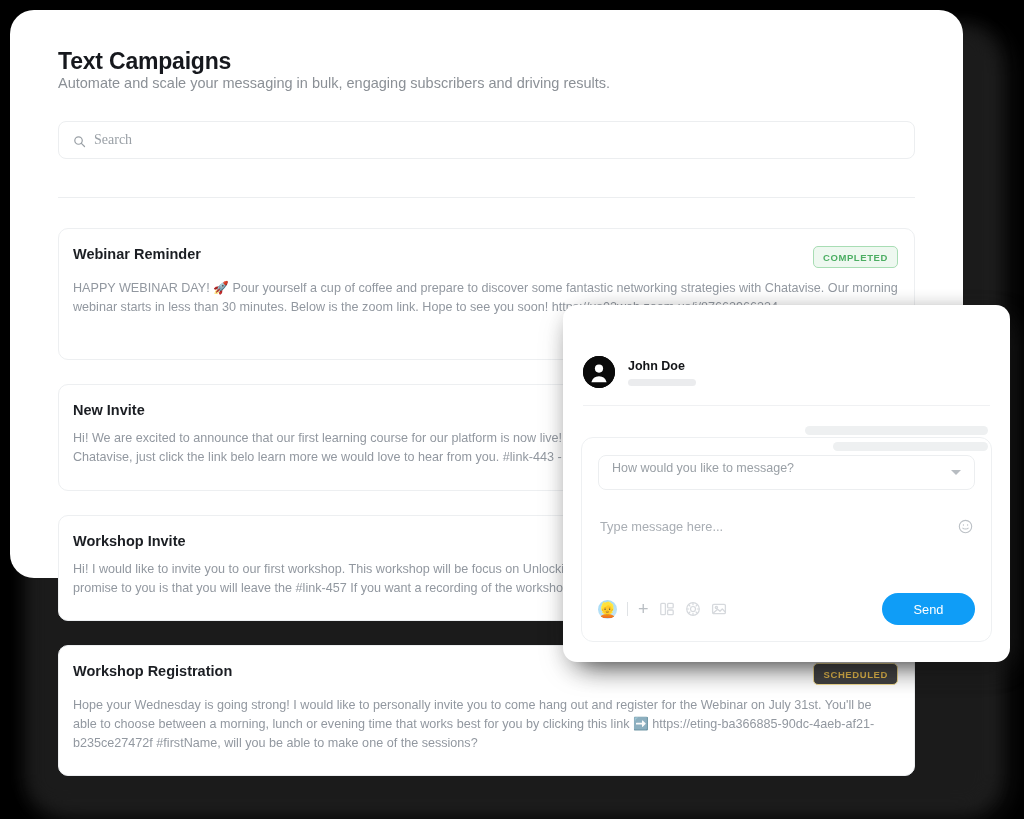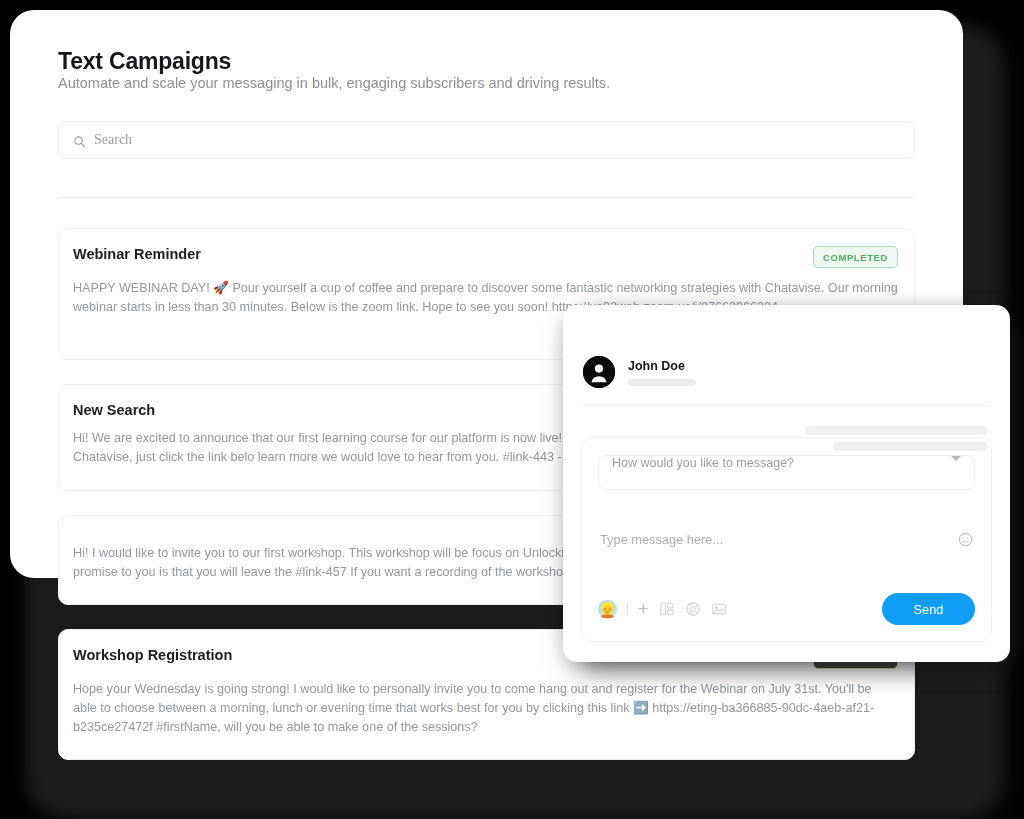--- a/index.html
+++ b/index.html
@@ -210,29 +210,29 @@
     border: 1px solid #eef0f2;
     border-radius: 12px;
     padding: 17px 16px 0 16px;
   }
 
   .select-field {
     height: 35px;
     border: 1px solid #eceef0;
     border-radius: 8px;
     display: flex;
-    align-items: flex-start;
+    align-items: flex-end;
     justify-content: space-between;
-    padding: 0 13px;
+    padding: 14px 13px;
   }
   .select-text { font-size: 12.5px; color: #9aa0a6; }
   .caret { width: 0; height: 0; border-left: 5px solid transparent; border-right: 5px solid transparent; border-top: 5.5px solid #b7bcc1; }
 
   .msg-row {
-    margin-top: 42px;
+    margin-top: 29px;
     display: flex;
     align-items: center;
     justify-content: space-between;
     padding: 0 2px 0 2px;
   }
   .msg-placeholder { font-size: 12.8px; color: #a9aeb4; }
   .emoji-btn { width: 15px; height: 15px; color: #bcc1c6; }
 
   .tool-row {
     position: absolute;
@@ -296,26 +296,29 @@
         <div class="card card-tall">
           <div class="card-head">
             <div class="card-title">Webinar Reminder</div>
             <div class="badge badge-completed">COMPLETED</div>
           </div>
           <div class="card-body">HAPPY WEBINAR DAY! 🚀 Pour yourself a cup of coffee and prepare to discover some fantastic networking strategies with Chatavise. Our morning webinar starts in less than 30 minutes. Below is the zoom link. Hope to see you soon! https://us02web.zoom.us/j/87662966334</div>
         </div>
 
         <div class="card">
           <div class="card-head">
-            <div class="card-title">New Search</div>
+            <div class="card-title">New Invite</div>
           </div>
           <div class="card-body">Hi! We are excited to announce that our first learning course for our platform is now live! T           you all. If you are interested in learning about how to use Chatavise, just click the link belo           learn more we would love to hear from you. #link-443 - The Chatavise Team</div>
         </div>
 
         <div class="card">
+          <div class="card-head">
+            <div class="card-title">Workshop Invite</div>
+          </div>
           <div class="card-body">Hi! I would like to invite you to our first workshop. This workshop will be focus on Unlocking           profit. So whether you have an account or not my promise to you is that you will leave the           #link-457 If you want a recording of the workshop reply RECORDING to this text.</div>
         </div>
 
         <div class="card">
           <div class="card-head">
             <div class="card-title">Workshop Registration</div>
             <div class="badge badge-scheduled">SCHEDULED</div>
           </div>
           <div class="card-body">Hope your Wednesday is going strong! I would like to personally invite you to come hang out and register for the Webinar on July 31st. You'll be able to choose between a morning, lunch or evening time that works best for you by clicking this link ➡️ https://eting-ba366885-90dc-4aeb-af21-b235ce27472f #firstName, will you be able to make one of the sessions?</div>
         </div>

